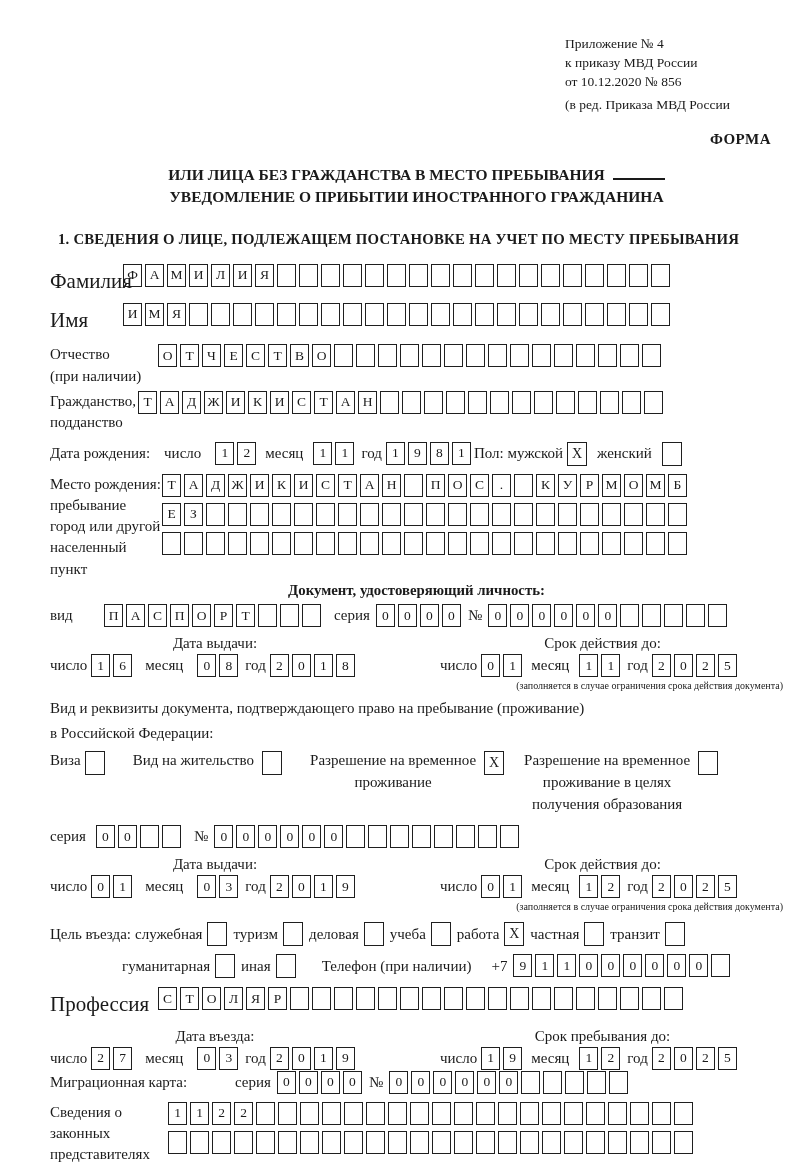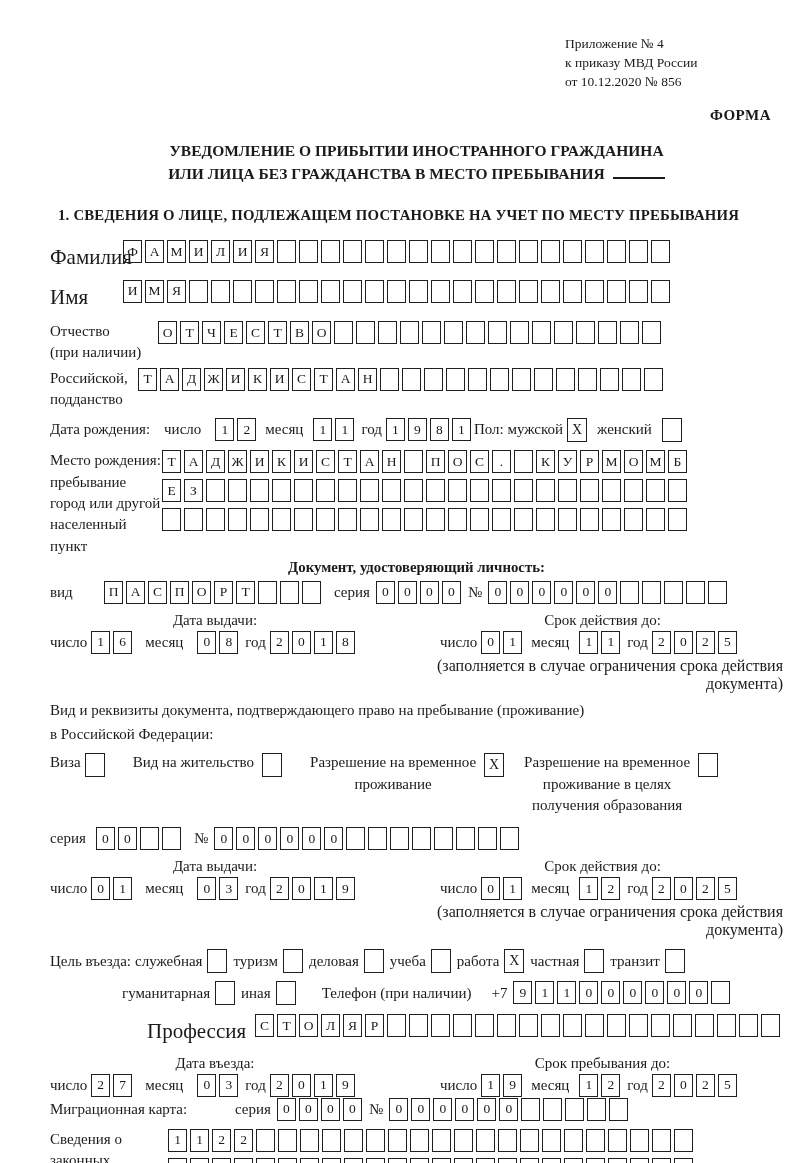--- a/index.html
+++ b/index.html
@@ -42,21 +42,21 @@
   .gap4 { width: 4px; } .gap6 { width: 6px; } .gap10 { width: 10px; } .gap14 { width: 14px; } .gap20 { width: 20px; } .gap28 { width: 28px; }
 
   
   .pair { display: flex; margin-top: 8px; }
   .pair .col-l { width: 372px; }
   .pair .col-r { flex: 1; }
   .pair-head { text-align: center; font-size: 15px; }
   .pair .col-l .pair-head { width: 330px; }
   .date-line { display: flex; align-items: flex-start; margin-top: 2px; }
   .date-line .inline-lbl { padding-top: 3px; }
-  .note { font-size: 16px; text-align: right; margin-top: 3px; }
+  .note { font-size: 10px; text-align: right; margin-top: 3px; }
   .center-bold { text-align: center; font-weight: bold; font-size: 14.8px; margin-top: 8px; }
 
   .plain { font-size: 15px; line-height: 1.5; margin-top: 8px; }
 
   
   .opts { display: flex; margin-top: 6px; }
   .opt { display: flex; align-items: flex-start; }
   .opt .opt-lines { text-align: center; font-size: 15px; line-height: 1.45; }
   .opt .cbox { margin-left: 8px; margin-top: 1px; }
 
@@ -67,30 +67,31 @@
 </head>
 <body>
 
 <div class="page">
 
   <div class="hdr-block">
     <div>Приложение № 4</div>
     <div>к приказу МВД России</div>
     <div>от 10.12.2020 № 856</div>
     <div class="hdr-sub">
+      <div>(в ред. Приказа МВД России</div>
     </div>
   </div>
 
   <div class="forma">ФОРМА</div>
 
   <div class="title">
-    <div>УВЕДОМЛЕНИЕ О ПРИБЫТИИ ИНОСТРАННОГО ГРАЖДАНИНА</div>
     <div>
       <span>ИЛИ ЛИЦА БЕЗ ГРАЖДАНСТВА В МЕСТО ПРЕБЫВАНИЯ</span><span class="title-underline"></span>
     </div>
+    <div>УВЕДОМЛЕНИЕ О ПРИБЫТИИ ИНОСТРАННОГО ГРАЖДАНИНА</div>
   </div>
 
   <div class="sec-heading">1. СВЕДЕНИЯ О ЛИЦЕ, ПОДЛЕЖАЩЕМ ПОСТАНОВКЕ НА УЧЕТ ПО МЕСТУ ПРЕБЫВАНИЯ</div>
 
   <div class="row" style="margin-top:16px;">
     <div class="lbl" style="width:73px;">Фамилия</div>
     <div class="cells">
         <span class="cell">Ф</span>
         <span class="cell">А</span>
         <span class="cell">М</span>
@@ -177,21 +178,21 @@
         <span class="cell"></span>
         <span class="cell"></span>
         <span class="cell"></span>
         <span class="cell"></span>
         <span class="cell"></span>
       </div>
   </div>
 
   <div class="row" style="margin-top:4px;">
     <div class="lbl-2line" style="width:88px;">
-      <div>Российской,</div>
+      <div>Гражданство,</div>
       <div>подданство</div>
     </div>
     <div class="cells">
         <span class="cell">Т</span>
         <span class="cell">А</span>
         <span class="cell">Д</span>
         <span class="cell">Ж</span>
         <span class="cell">И</span>
         <span class="cell">К</span>
         <span class="cell">И</span>
@@ -600,21 +601,21 @@
         <span class="cell">0</span>
         <span class="cell">0</span>
         <span class="cell">0</span>
         <span class="cell">0</span>
         <span class="cell">0</span>
         <span class="cell">0</span>
         <span class="cell"></span>
       </div>
   </div>
 
-  <div class="row" style="margin-top:9px;justify-content:flex-end;">
+  <div class="row" style="margin-top:9px;">
     <div class="lbl" style="width:108px;">Профессия</div>
     <div class="cells">
         <span class="cell">С</span>
         <span class="cell">Т</span>
         <span class="cell">О</span>
         <span class="cell">Л</span>
         <span class="cell">Я</span>
         <span class="cell">Р</span>
         <span class="cell"></span>
         <span class="cell"></span>

